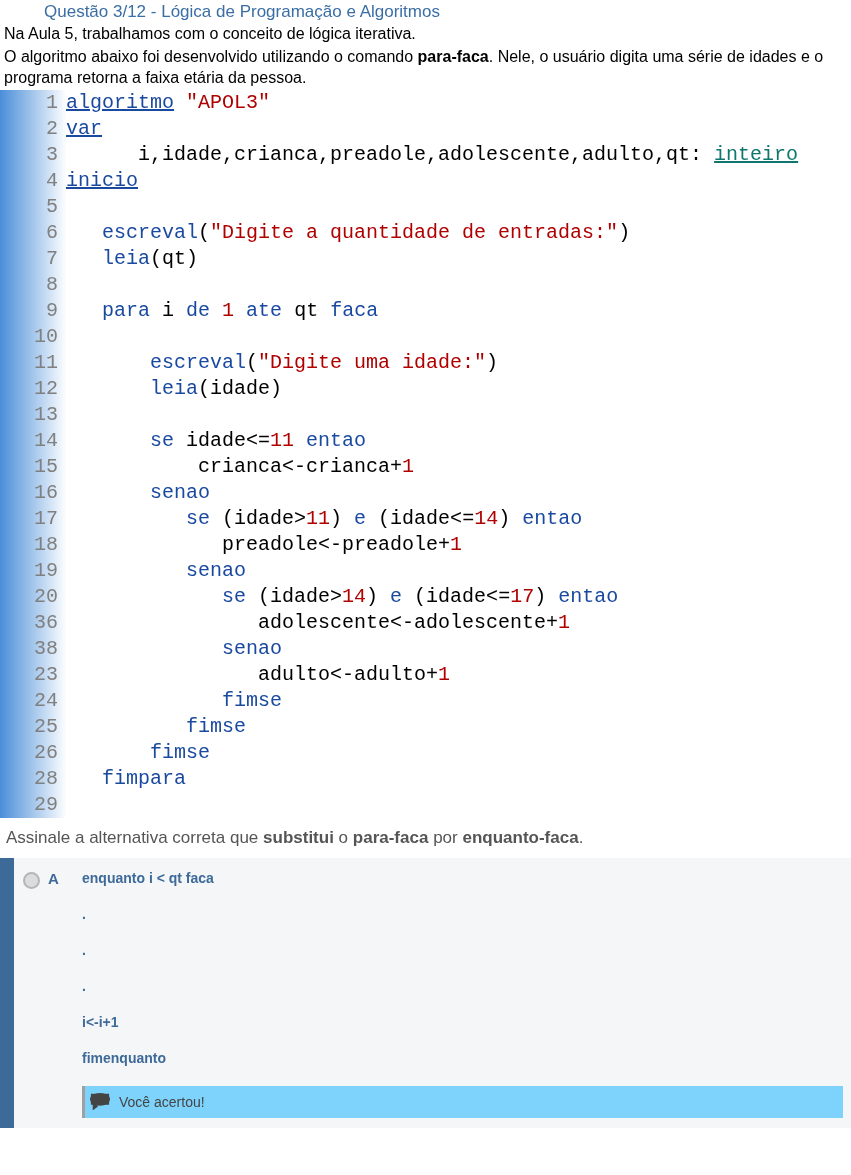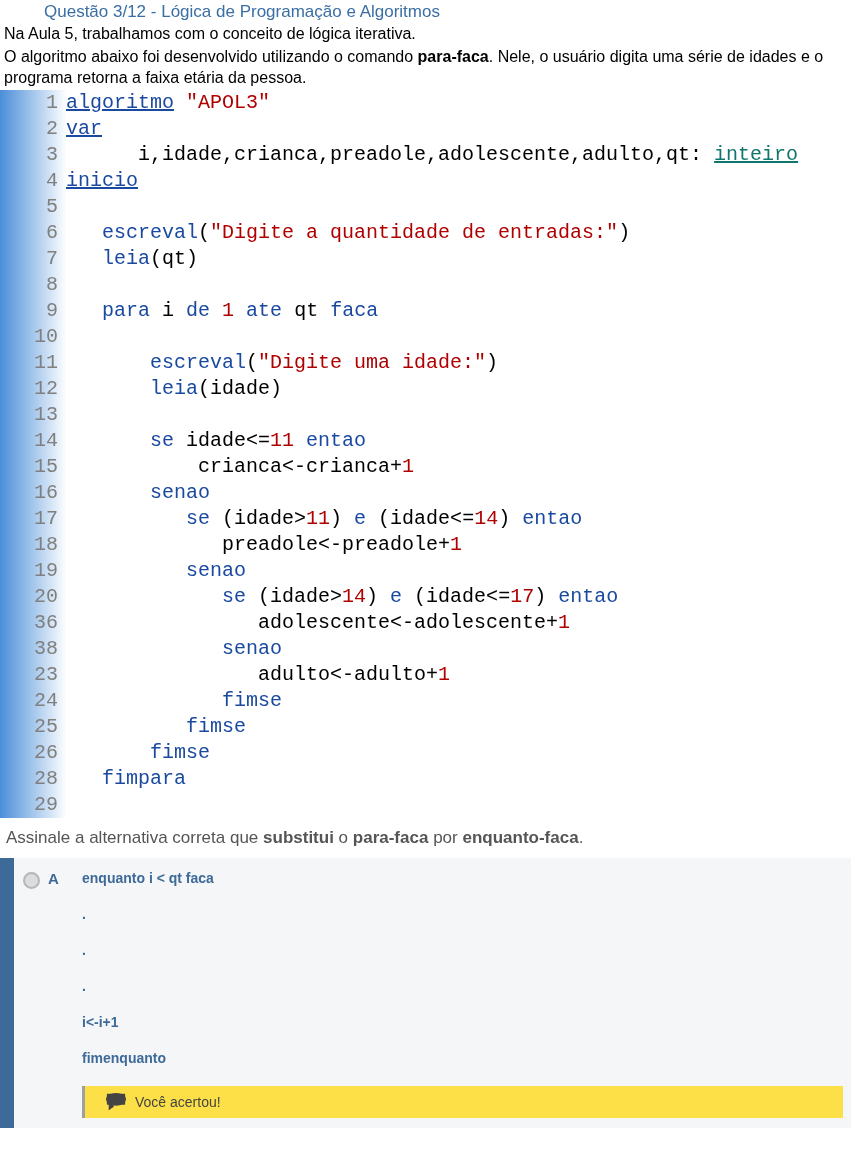--- a/index.html
+++ b/index.html
@@ -98,22 +98,22 @@
     color: #3e6a99;
     font-weight: bold;
     font-size: 14px;
   }
   .answer-body .line {
     margin-bottom: 20px;
   }
   .feedback-box {
     margin-top: 18px;
     border-left: 3px solid #a0a0a0;
-    padding: 6px 20px;
-    background: #fde047;
+    padding: 6px 4px;
+    background: #7dd3fc;
     color: #444;
     font-weight: normal;
     display: flex;
     align-items: center;
     gap: 8px;
   }
   .feedback-box svg { flex-shrink: 0; }
 </style>
 </head>
 <body>

